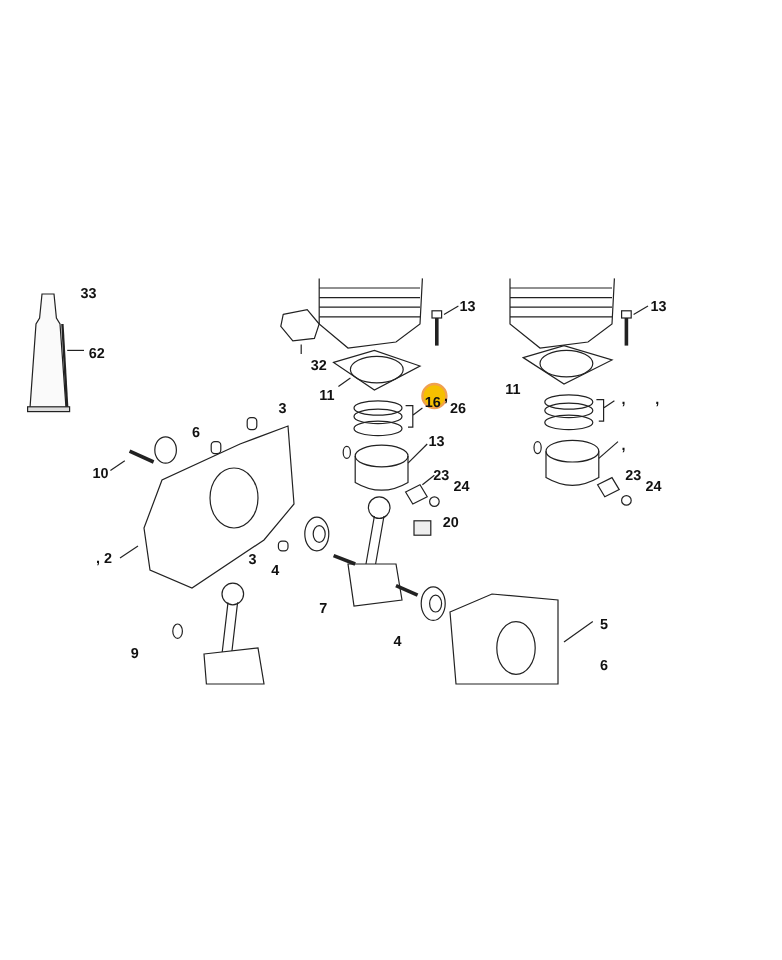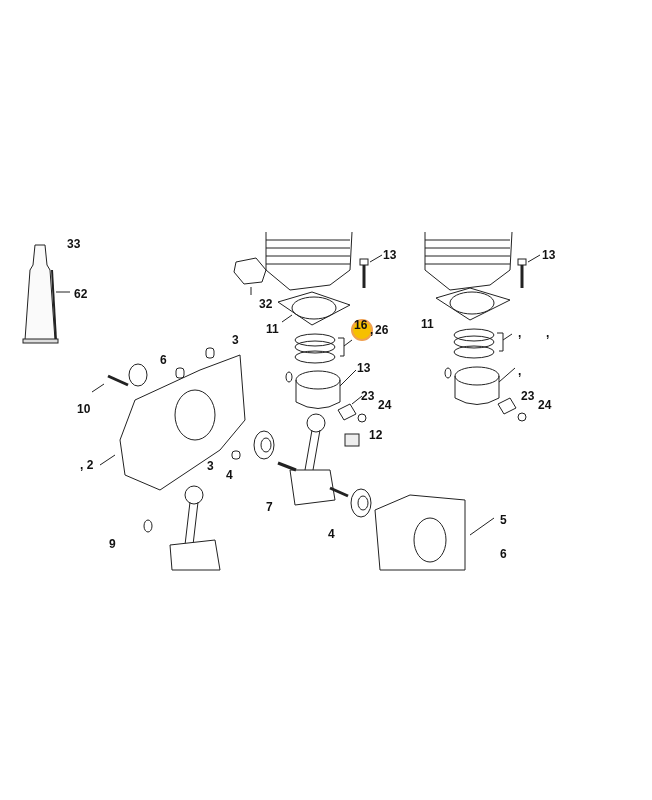--- a/index.html
+++ b/index.html
@@ -144,30 +144,30 @@
     </g>
   </svg>
 
   <div class="hl" style="left:351px; top:319px;"></div>
 
   <span class="lbl" style="left:67px; top:237px;">33</span>
   <span class="lbl" style="left:74px; top:287px;">62</span>
   <span class="lbl" style="left:235px; top:297px;margin-left:24px;">32</span>
   <span class="lbl" style="left:383px; top:248px;">13</span>
   <span class="lbl" style="left:266px; top:322px;">11</span>
-  <span class="lbl" style="left:354px; top:318px;">16</span>
+  <span class="lbl" style="left:354px; top:328px;">16</span>
   <span class="lbl" style="left:370px; top:323px;">,</span>
-  <span class="lbl" style="left:375px; top:323px;">26</span>
+  <span class="lbl" style="left:375px; top:333px;">26</span>
   <span class="lbl" style="left:357px; top:361px;">13</span>
   <span class="lbl" style="left:361px; top:389px;">23</span>
   <span class="lbl" style="left:378px; top:398px;">24</span>
-  <span class="lbl" style="left:369px; top:428px;">12</span>
+  <span class="lbl" style="left:369px; top:428px;">20</span>
   <span class="lbl" style="left:232px; top:333px;">3</span>
   <span class="lbl" style="left:160px; top:353px;">6</span>
-  <span class="lbl" style="left:77px; top:402px;">10</span>
+  <span class="lbl" style="left:77px; top:387px;">10</span>
   <span class="lbl" style="left:80px; top:458px;">, 2</span>
   <span class="lbl" style="left:207px; top:459px;">3</span>
   <span class="lbl" style="left:226px; top:468px;">4</span>
   <span class="lbl" style="left:266px; top:500px;">7</span>
   <span class="lbl" style="left:328px; top:527px;">4</span>
   <span class="lbl" style="left:109px; top:537px;">9</span>
   <span class="lbl" style="left:500px; top:513px;">5</span>
   <span class="lbl" style="left:500px; top:547px;">6</span>
   <span class="lbl" style="left:542px; top:248px;">13</span>
   <span class="lbl" style="left:421px; top:317px;">11</span>

